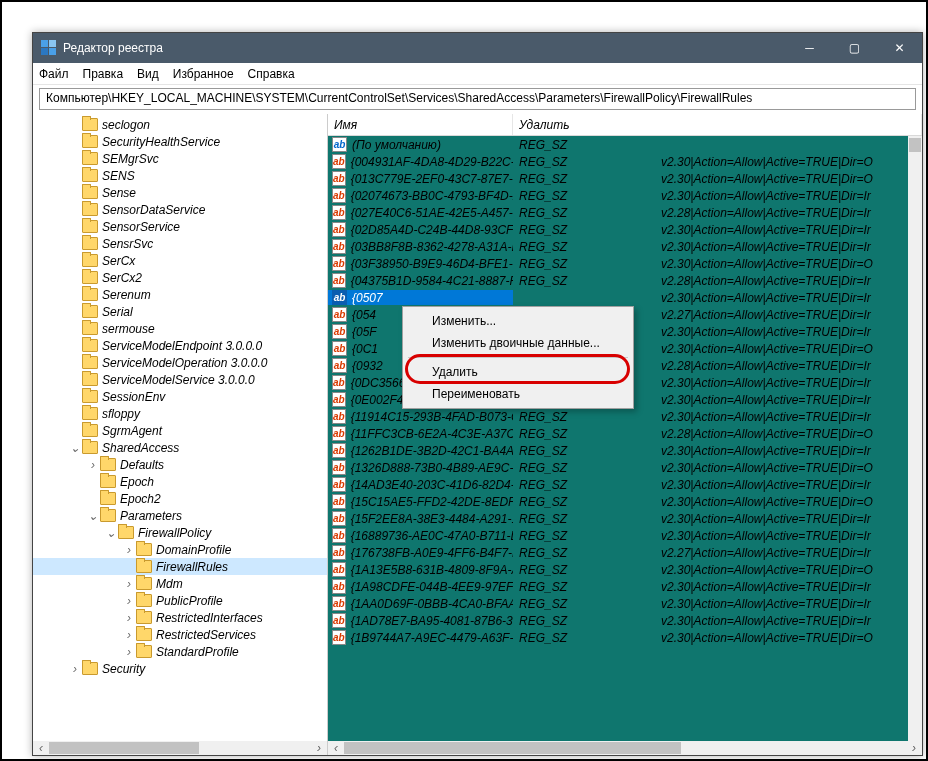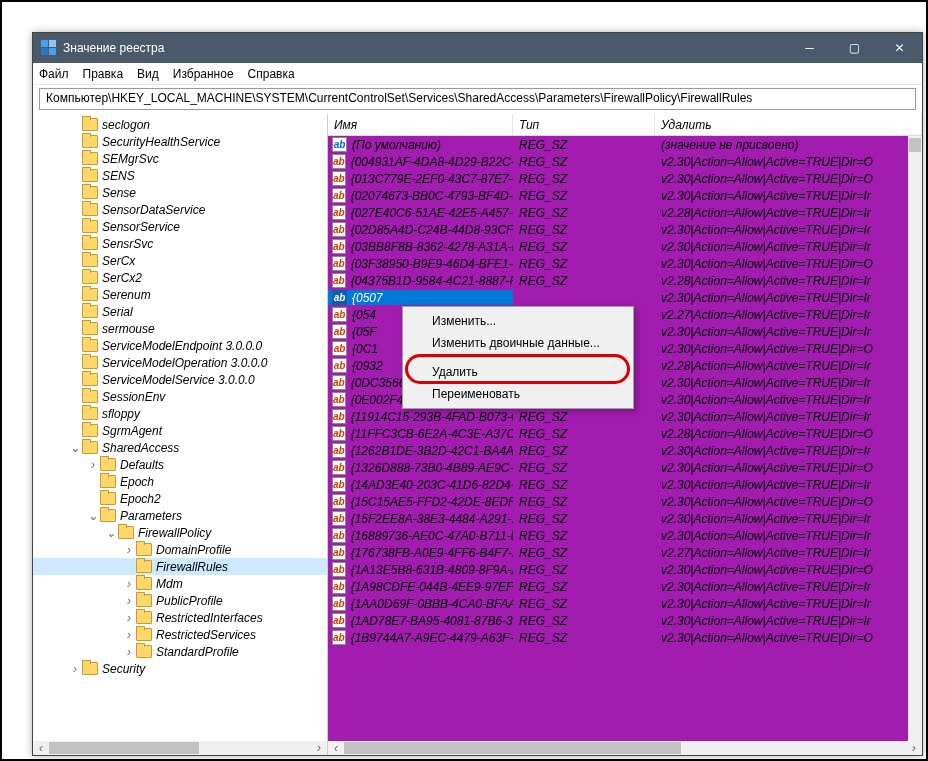--- a/index.html
+++ b/index.html
@@ -18,21 +18,21 @@
 .address { height: 22px; border: 1px solid #999; margin: 3px 6px 4px 6px; padding: 2px 6px; background: #fff; white-space: nowrap; overflow: hidden; }
 .panes { flex: 1; display: flex; min-height: 0; font-style: italic; }
 .tree { width: 295px; border-right: 1px solid #ccc; overflow: hidden; position: relative; background: #fff; }
 .tree-inner { padding: 2px 0 0 0; }
 .tree-row { height: 17px; display: flex; align-items: center; white-space: nowrap; }
 .tree-row .ind { display: inline-block; }
 .tree-row .exp { width: 12px; text-align: center; color: #6a6a6a; font-size: 12px; line-height: 12px; }
 .folder { width: 16px; height: 13px; background: #ffd76a; border: 1px solid #c99a2e; border-radius: 1px; margin: 0 4px 0 1px; position: relative; }
 .folder:before { content: ""; position: absolute; left: -1px; top: -3px; width: 7px; height: 3px; background: #ffd76a; border: 1px solid #c99a2e; border-bottom: none; border-radius: 1px 1px 0 0; }
 .tree-row.sel { background: #cde8ff; }
-.list { flex: 1; overflow: hidden; position: relative; background: #a21caf; }
+.list { flex: 1; overflow: hidden; position: relative; background: #0f766e; }
 .list-header { height: 22px; background: #fff; border-bottom: 1px solid #d9d9d9; display: flex; align-items: center; }
 .list-header .col { padding: 0 6px; border-right: 1px solid #e6e6e6; height: 100%; display: flex; align-items: center; }
 .c-name { width: 185px; } .c-type { width: 142px; } .c-val { flex: 1; }
 .list-body { position: absolute; top: 22px; left: 0; right: 0; bottom: 14px; overflow: hidden; }
 .row { height: 17px; display: flex; align-items: center; white-space: nowrap; }
 .row .cell { overflow: hidden; text-overflow: clip; }
 .row .c-name { display: flex; align-items: center; width: 185px; padding-left: 4px; }
 .row .c-type { width: 142px; padding-left: 6px; }
 .row .c-val { flex: 1; padding-left: 6px; }
 .val-icon { width: 15px; height: 15px; border: 1px solid #888; background: #fff; margin-right: 5px; display: inline-flex; align-items: center; justify-content: center; font-size: 10px; font-weight: bold; color: #d93a00; }
@@ -56,21 +56,21 @@
 <body>
 
 <div class="window">
   <div class="titlebar">
     <span class="icon">
         <i></i>
         <i></i>
         <i></i>
         <i></i>
       </span>
-    <span class="title-text">Значение реестра</span>
+    <span class="title-text">Редактор реестра</span>
     <div class="winbtns">
       <div class="winbtn">─</div>
       <div class="winbtn">▢</div>
       <div class="winbtn">✕</div>
     </div>
   </div>
 
   <div class="menubar">
     <span>Файл</span>
     <span>Правка</span>
@@ -288,31 +288,29 @@
         <div class="track">
             <div class="thumb"></div>
           </div>
         <div class="arrow">›</div>
       </div>
     </div>
 
     <div class="list">
       <div class="list-header">
         <div class="col c-name">Имя</div>
-        <div class="col c-type">Тип</div>
         <div class="col c-val">Удалить</div>
       </div>
       <div class="list-body" id="list-body">
           <div class="row">
             <div class="cell c-name">
               <span class="val-icon def-icon">ab</span>
               <span>(По умолчанию)</span>
             </div>
             <div class="cell c-type">REG_SZ</div>
-            <div class="cell c-val">(значение не присвоено)</div>
           </div>
           <div class="row">
             <div class="cell c-name">
               <span class="val-icon">ab</span>
               <span>{004931AF-4DA8-4D29-B22C-7DFF...</span>
             </div>
             <div class="cell c-type">REG_SZ</div>
             <div class="cell c-val">v2.30|Action=Allow|Active=TRUE|Dir=O</div>
           </div>
           <div class="row">

